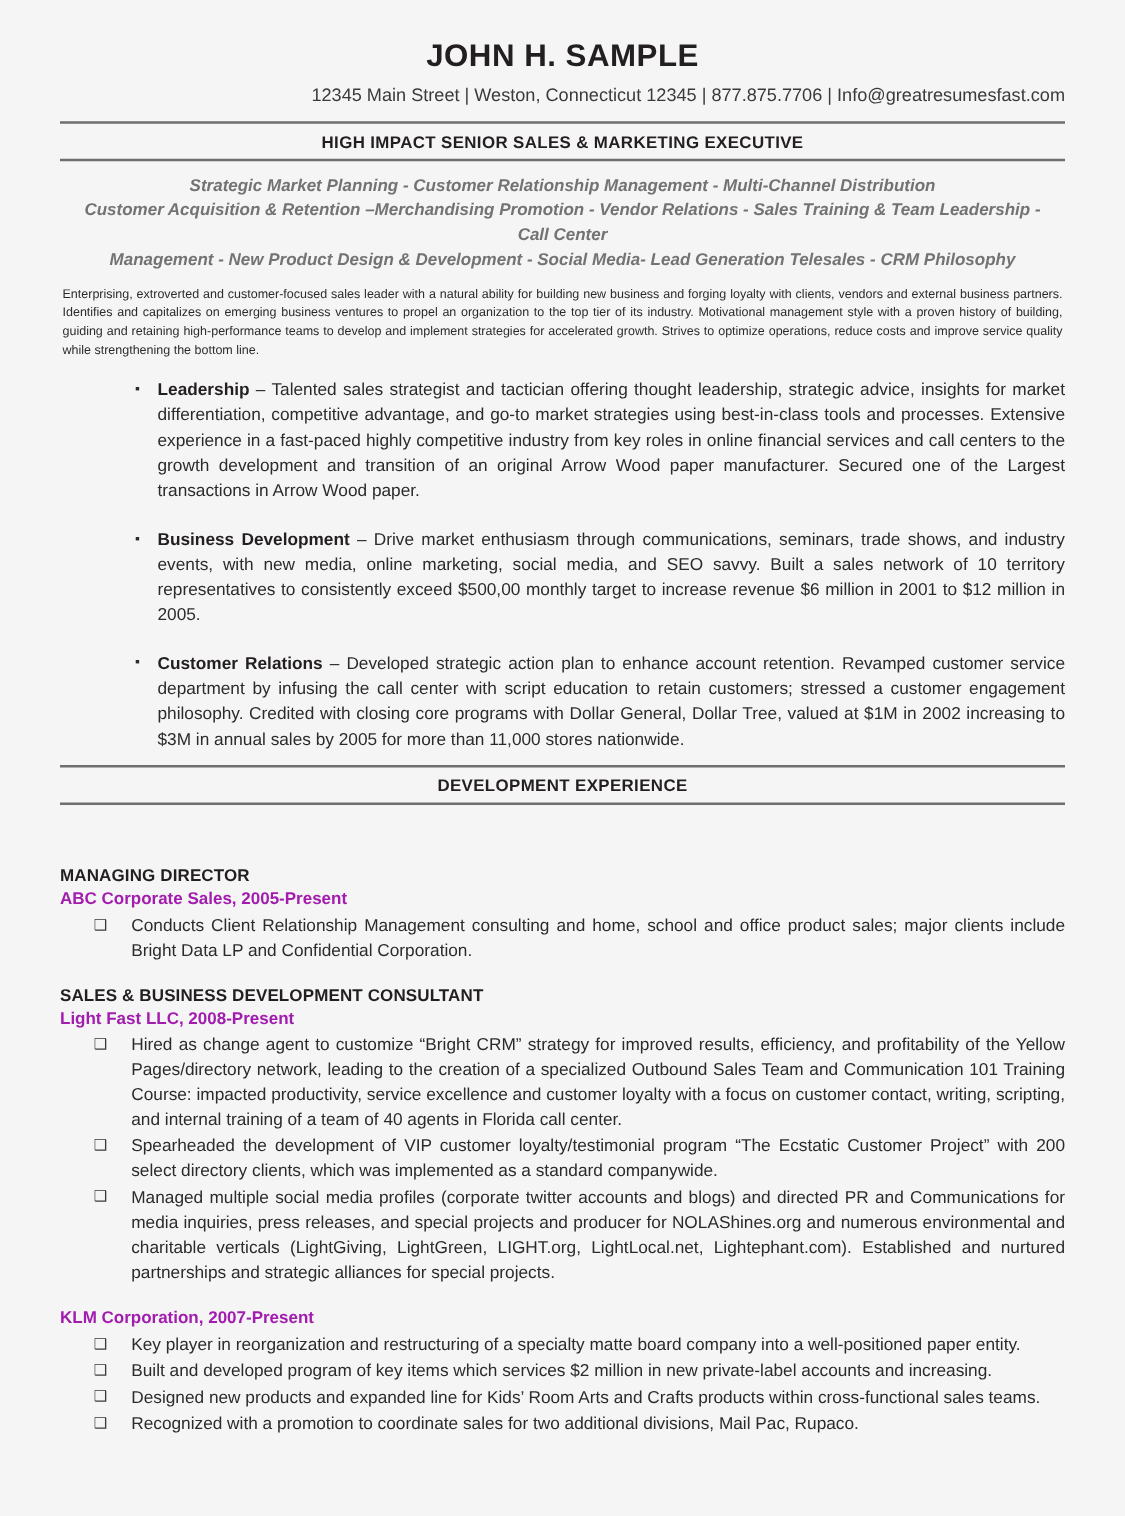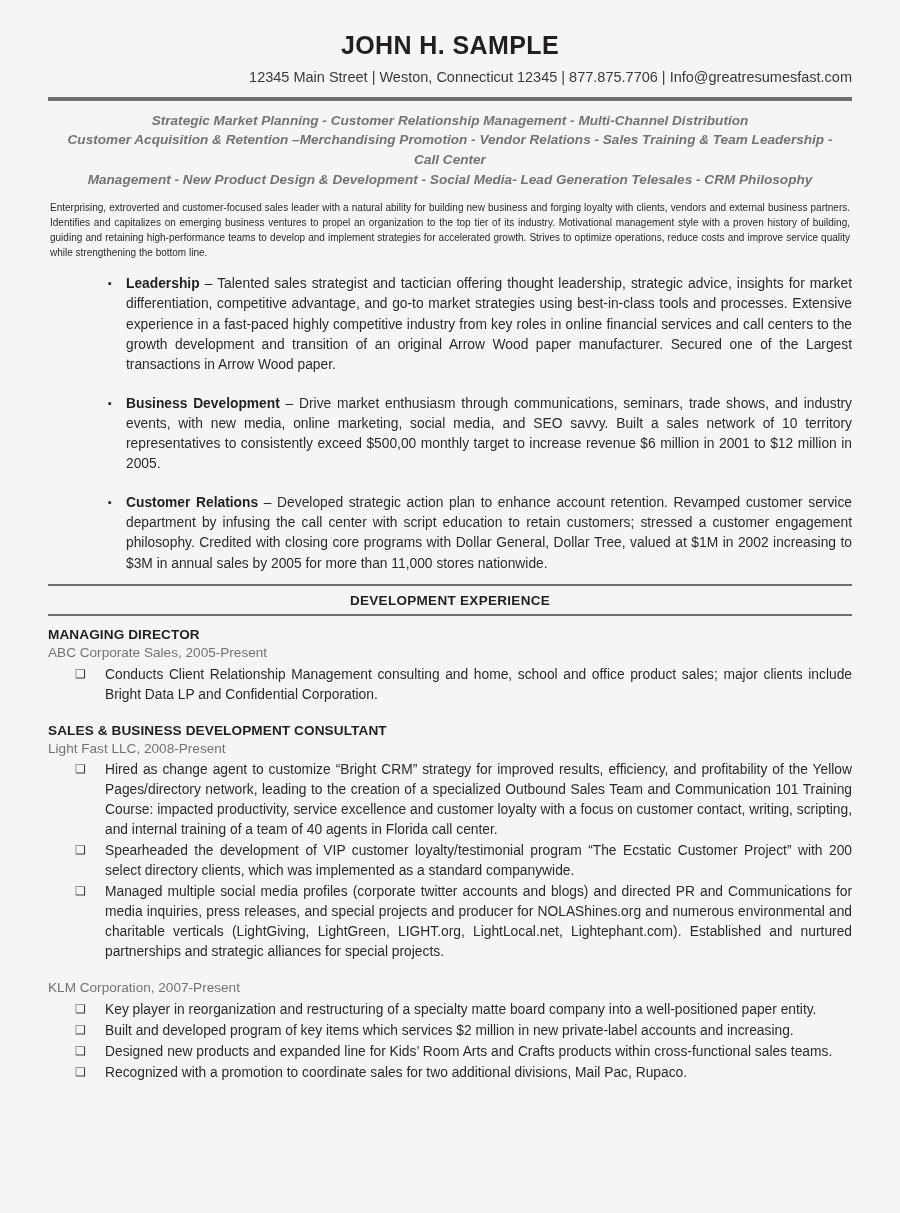--- a/index.html
+++ b/index.html
@@ -100,34 +100,34 @@
     font-size: 11px;
     line-height: 1.72;
     color: #2b2b2b;
   }
   .hl-label {
     font-weight: bold;
     color: #231f20;
   }
 
   
-  .experience { padding-top: 10px; }
+  .experience { padding-top: 20px; margin-top: 28px; }
   .job { margin-bottom: 17px; }
   .job:last-child { margin-bottom: 0; }
   .job-title {
     font-weight: bold;
     font-size: 13.6px;
     color: #231f20;
     letter-spacing: 0.1px;
     line-height: 1.35;
   }
   .job-company {
-    font-weight: normal;
+    font-weight: bold;
     font-size: 13.6px;
-    color: #737373;
+    color: #a21caf;
     line-height: 1.35;
     margin-bottom: 2px;
   }
   .job-bullets { margin: 0; }
   .jb {
     position: relative;
     padding-left: 30px;
     margin: 0 0 1px 27px;
     text-align: justify;
     font-size: 13.8px;
@@ -145,20 +145,21 @@
 </style>
 </head>
 <body>
 
 <div class="page">
 
   <div class="name">JOHN H. SAMPLE</div>
   <div class="contact">12345 Main Street | Weston, Connecticut 12345 | 877.875.7706 | Info@greatresumesfast.com</div>
 
   <hr class="rule">
+  <div class="section-title">HIGH IMPACT SENIOR SALES &amp; MARKETING EXECUTIVE</div>
   <hr class="rule">
 
   <div class="keywords">
     <div>Strategic Market Planning - Customer Relationship Management - Multi-Channel Distribution</div>
     <div>Customer Acquisition &amp; Retention –Merchandising Promotion - Vendor Relations - Sales Training &amp; Team Leadership - Call Center</div>
     <div>Management - New Product Design &amp; Development - Social Media- Lead Generation Telesales - CRM Philosophy</div>
   </div>
 
   <div class="summary">Enterprising, extroverted and customer-focused sales leader with a natural ability for building new business and forging loyalty with clients, vendors and external business partners.  Identifies and capitalizes on emerging business ventures to propel an organization to the top tier of its industry.  Motivational management style with a proven history of building, guiding and retaining high-performance teams to develop and implement strategies for accelerated growth.  Strives to optimize operations, reduce costs and improve service quality while strengthening the bottom line.</div>
 

